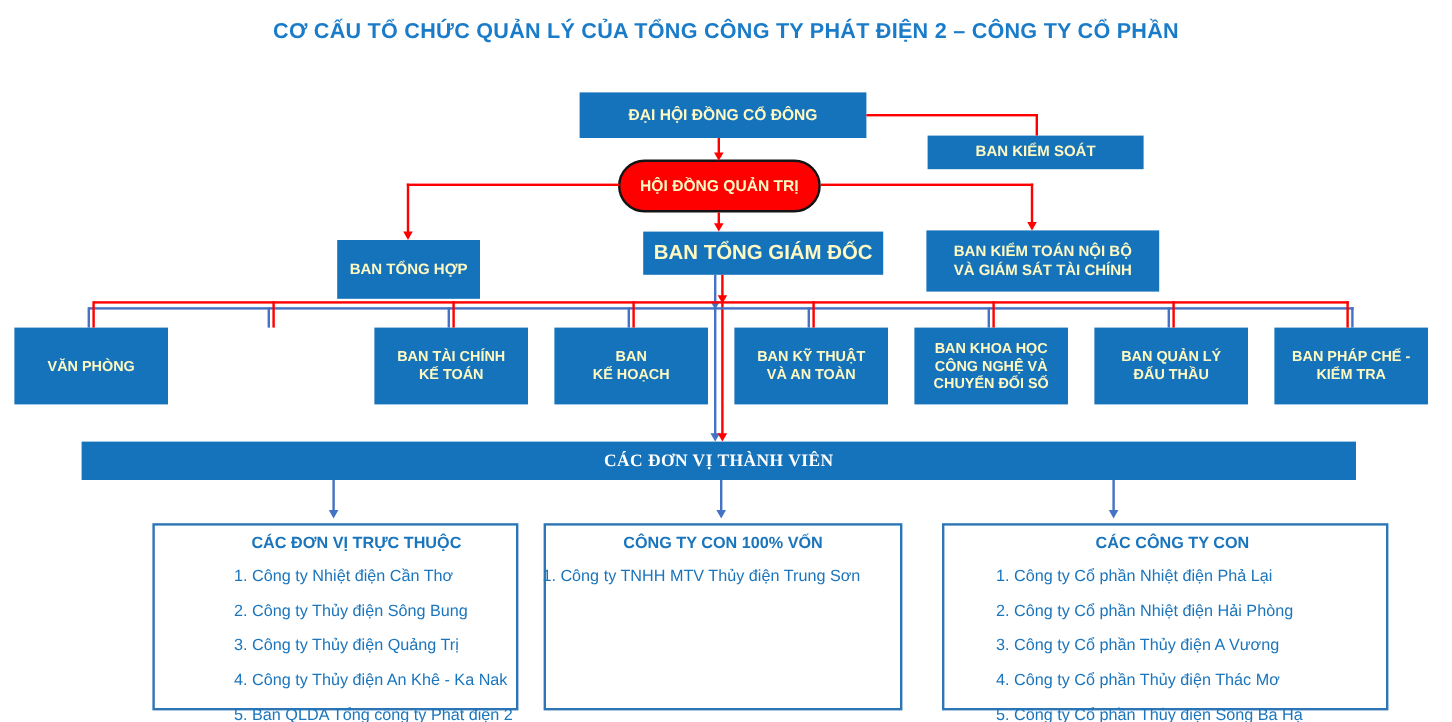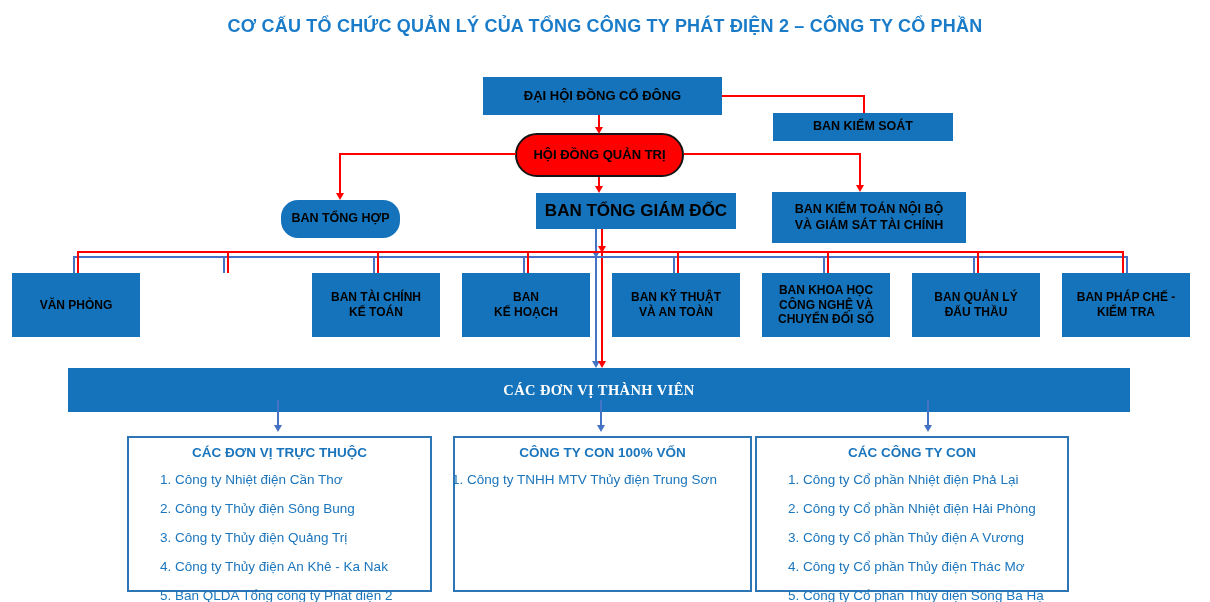--- a/index.html
+++ b/index.html
@@ -9,53 +9,53 @@
     --line-red:#FF0000;
     --line-blue:#4472C4;
     --border-blue:#2E75B6;
     --red-box:#FE0000;
   }
   html,body{margin:0;padding:0;background:#fff;}
   .stage{position:relative;width:1210px;height:602px;background:#fff;overflow:hidden;
          font-family:"Liberation Sans",sans-serif;}
   .chart-title{position:absolute;left:0;top:16px;width:1210px;text-align:center;
          color:var(--title-blue);font-size:18px;font-weight:bold;letter-spacing:.2px;}
-  .bluebox{position:absolute;background:var(--box-blue);color:#000000;font-weight:bold;
+  .bluebox{position:absolute;background:var(--box-blue);color:#fef9c3;font-weight:bold;
          display:flex;align-items:center;justify-content:center;text-align:center;
          white-space:pre-line;box-sizing:border-box;line-height:1.22;}
   .redbox{background:var(--red-box);border:2px solid #141414;}
   .hl{position:absolute;height:2px;}
   .vl{position:absolute;width:2px;}
   .thin{width:1.5px;}
   .red{background:var(--line-red);}
   .blue{background:var(--line-blue);}
   .arr{position:absolute;width:0;height:0;border-left:4px solid transparent;border-right:4px solid transparent;}
   .arr.red{background:none;border-top:7px solid var(--line-red);}
   .arr.blue{background:none;border-top:7px solid var(--line-blue);}
-  .bar{position:absolute;left:68px;top:368px;width:1062px;height:44px;background:var(--box-blue);
+  .bar{position:absolute;left:68px;top:368px;width:1062px;height:32px;background:var(--box-blue);
        color:#fff;display:flex;align-items:center;justify-content:center;
        font-family:"Liberation Serif",serif;font-weight:bold;font-size:14.5px;letter-spacing:.4px;}
   .groupbox{position:absolute;top:436px;height:156px;background:#fff;
        border:2px solid var(--border-blue);box-sizing:border-box;color:var(--text-blue);}
   .group-heading{margin-top:5px;text-align:center;font-weight:bold;font-size:13.5px;line-height:20px;}
   .groupbox ol{margin:2px 0 0 0;padding-left:46px;font-size:13.5px;line-height:29px;list-style:decimal;}
   .groupbox.mid ol{padding-left:12px;}
   .dept{top:273px;width:128px;height:64px;font-size:12px;padding:2px;}
 </style>
 </head>
 <body>
 
 <div class="stage">
 
   <div class="chart-title">CƠ CẤU TỔ CHỨC QUẢN LÝ CỦA TỔNG CÔNG TY PHÁT ĐIỆN 2 – CÔNG TY CỔ PHẦN</div>
 
   <div class="bluebox" style="left:483px;top:77px;width:239px;height:38px;font-size:13px;">ĐẠI HỘI ĐỒNG CỔ ĐÔNG</div>
   <div class="bluebox" style="left:773px;top:113px;width:180px;height:28px;font-size:12.5px;">BAN KIỂM SOÁT</div>
   <div class="bluebox redbox" style="left:515px;top:133px;width:169px;height:44px;font-size:13px;border-radius:22px;">HỘI ĐỒNG QUẢN TRỊ</div>
-  <div class="bluebox" style="left:281px;top:200px;width:119px;height:38px;font-size:12.5px;border-radius:17px;">BAN TỔNG HỢP</div>
+  <div class="bluebox" style="left:281px;top:200px;width:119px;height:49px;font-size:12.5px;">BAN TỔNG HỢP</div>
   <div class="bluebox" style="left:536px;top:193px;width:200px;height:36px;font-size:17px;">BAN TỔNG GIÁM ĐỐC</div>
   <div class="bluebox" style="left:772px;top:192px;width:194px;height:51px;font-size:12.5px;">BAN KIỂM TOÁN NỘI BỘ
 VÀ GIÁM SÁT TÀI CHÍNH</div>
 
   <div class="bluebox dept" style="left:12px;">VĂN PHÒNG</div>
   <div class="bluebox dept" style="left:312px;">BAN TÀI CHÍNH
 KẾ TOÁN</div>
   <div class="bluebox dept" style="left:462px;">BAN
 KẾ HOẠCH</div>
   <div class="bluebox dept" style="left:612px;">BAN KỸ THUẬT
@@ -63,37 +63,37 @@
   <div class="bluebox dept" style="left:762px;">BAN KHOA HỌC
 CÔNG NGHỆ VÀ
 CHUYỂN ĐỔI SỐ</div>
   <div class="bluebox dept" style="left:912px;">BAN QUẢN LÝ
 ĐẤU THẦU</div>
   <div class="bluebox dept" style="left:1062px;">BAN PHÁP CHẾ -
 KIỂM TRA</div>
 
   <div class="bar">CÁC ĐƠN VỊ THÀNH VIÊN</div>
 
-  <div class="groupbox" style="left:127px;width:305px;">
+  <div class="groupbox" style="left:127px;width:305px;padding-left:35px;">
     <div class="group-heading">CÁC ĐƠN VỊ TRỰC THUỘC</div>
     <ol>
       <li>Công ty Nhiệt điện Cần Thơ</li>
       <li>Công ty Thủy điện Sông Bung</li>
       <li>Công ty Thủy điện Quảng Trị</li>
       <li>Công ty Thủy điện An Khê - Ka Nak</li>
       <li>Ban QLDA Tổng công ty Phát điện 2</li>
     </ol>
   </div>
   <div class="groupbox mid" style="left:453px;width:299px;">
     <div class="group-heading">CÔNG TY CON 100% VỐN</div>
     <ol>
       <li>Công ty TNHH MTV Thủy điện Trung Sơn</li>
     </ol>
   </div>
-  <div class="groupbox" style="left:755px;width:314px;">
+  <div class="groupbox" style="left:785px;width:372px;padding-left:12px;">
     <div class="group-heading">CÁC CÔNG TY CON</div>
     <ol>
       <li>Công ty Cổ phần Nhiệt điện Phả Lại</li>
       <li>Công ty Cổ phần Nhiệt điện Hải Phòng</li>
       <li>Công ty Cổ phần Thủy điện A Vương</li>
       <li>Công ty Cổ phần Thủy điện Thác Mơ</li>
       <li>Công ty Cổ phần Thủy điện Sông Ba Hạ</li>
     </ol>
   </div>
 

